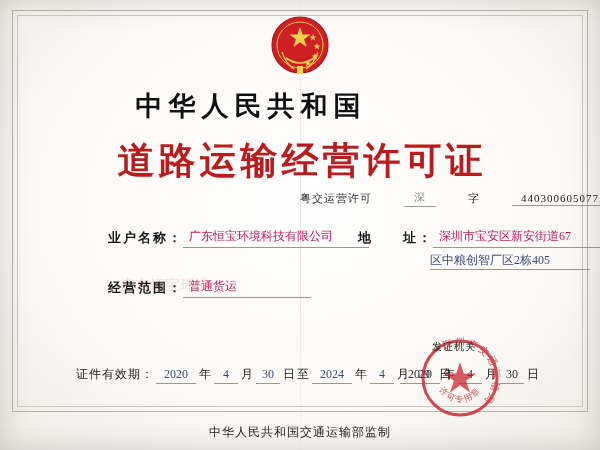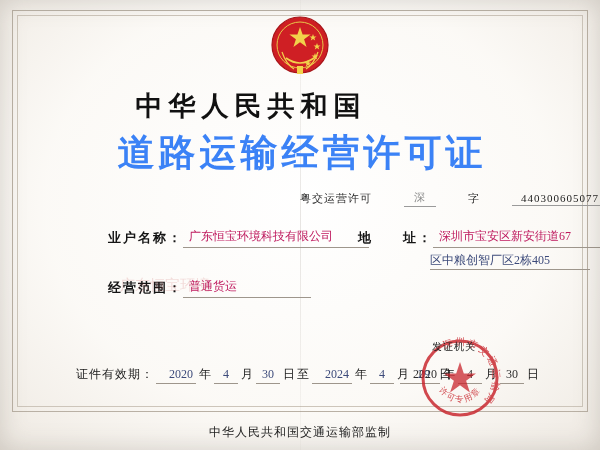--- a/index.html
+++ b/index.html
@@ -83,28 +83,28 @@
     font-family: "Liberation Serif", serif;
     font-size: 27px;
     font-weight: bold;
     letter-spacing: 6px;
     color: #111111;
     text-indent: 6px;
   }
   .title2 {
     position: absolute;
     left: 0;
-    top: 128px;
+    top: 136px;
     width: 600px;
     text-align: center;
     font-family: "Liberation Serif", serif;
     font-size: 37px;
     font-weight: bold;
     letter-spacing: 4px;
-    color: #3b82f6;
+    color: #b91c1c;
     text-indent: 4px;
   }
 
   
   .serial-row {
     position: absolute;
     left: 300px;
     top: 190px;
     width: 270px;
     display: flex;
@@ -191,21 +191,21 @@
   }
   .validity .lbl { letter-spacing: 1px; white-space: nowrap; }
   .num {
     display: inline-block;
     text-align: center;
     color: #3c4a7a;
     border-bottom: 1px solid #9e968c;
     padding: 0 3px 1px 3px;
     margin: 0 2px;
   }
-  .w-year { min-width: 34px; text-align: right; }
+  .w-year { min-width: 34px; }
   .w-md { min-width: 18px; }
   .unit { margin: 0 1px; }
 
   
   .issue-date {
     position: absolute;
     left: 398px;
     top: 366px;
     display: flex;
     align-items: baseline;

